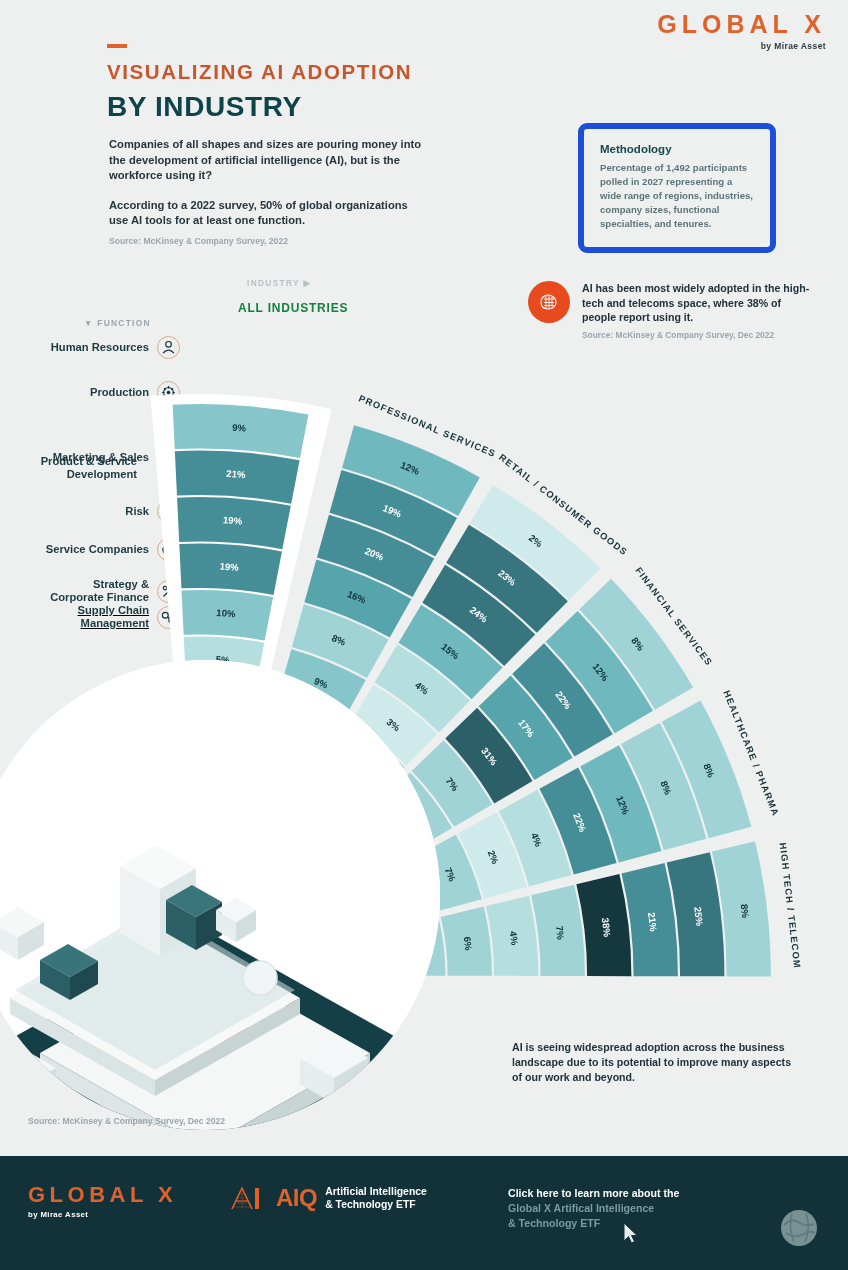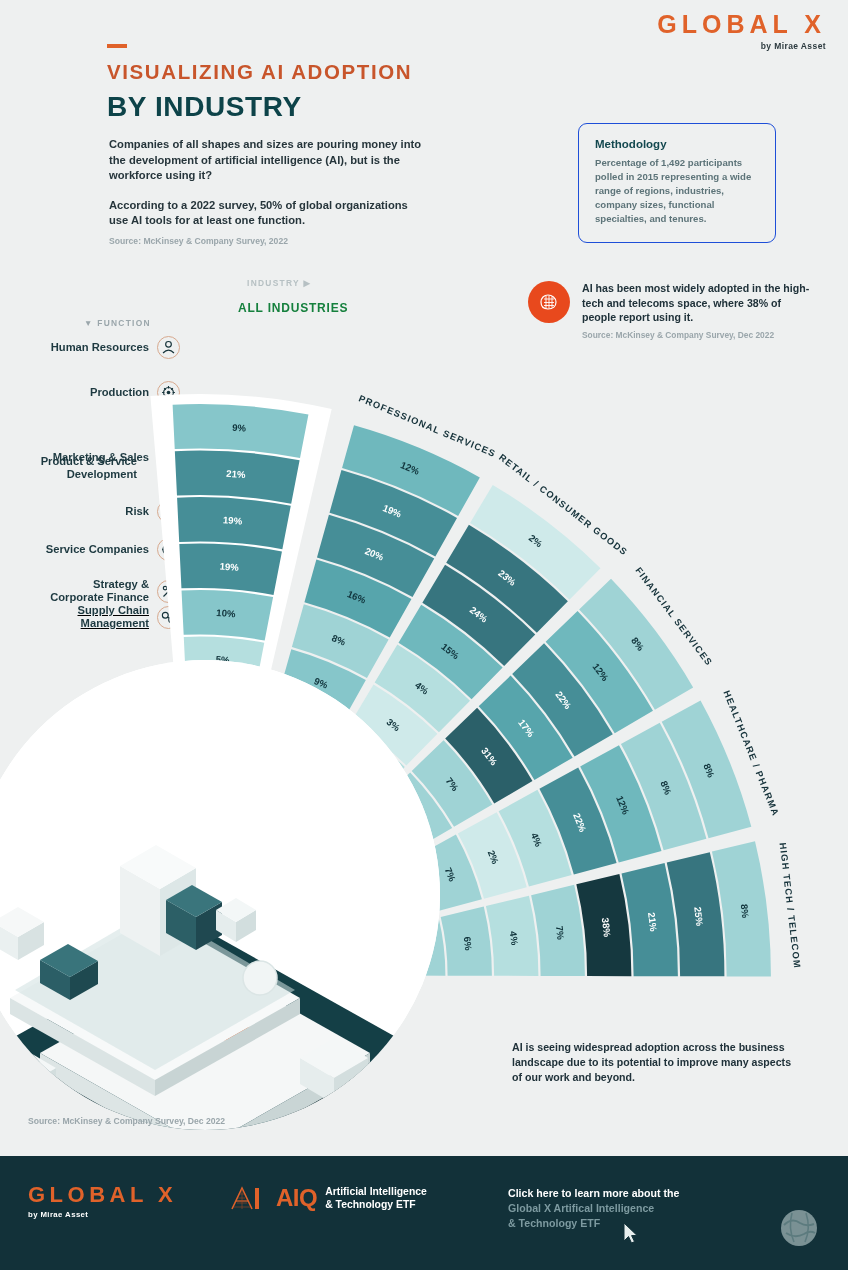--- a/index.html
+++ b/index.html
@@ -25,21 +25,21 @@
             letter-spacing: .6px; color: #0d4349; }
 
   .intro { position: absolute; left: 109px; top: 137px; width: 320px;
            font-size: 11.2px; line-height: 15.5px; color: #26353b; font-weight: 600; }
   .intro p + p { margin-top: 14px; }
   .src-small { font-size: 8.6px; color: #9aa6ab; font-weight: 600; margin-top: 5px; }
 
   
   .method {
     position: absolute; left: 578px; top: 123px; width: 198px; padding: 14px 16px 16px 16px;
-    border: 1px solid #1d4ed8; border-radius: 9px; background: #eef0f0;
+    border: 6px solid #1d4ed8; border-radius: 9px; background: #eef0f0;
   }
   .method h3 { font-size: 11.5px; color: #13484f; margin-bottom: 6px; }
   .method p { font-size: 9.6px; line-height: 14px; color: #5d7479; font-weight: 600; }
 
   
   .callout { position: absolute; left: 528px; top: 281px; width: 290px; display: flex; gap: 12px; }
   .brain-badge { width: 42px; height: 42px; border-radius: 50%; background: #e8491d; flex: 0 0 42px;
                  display: flex; align-items: center; justify-content: center; }
   .callout-text { font-size: 10.6px; line-height: 14.6px; color: #20323a; font-weight: 600; }
   .callout-text b { font-weight: bold; }
@@ -105,21 +105,21 @@
   <div class="title2">BY INDUSTRY</div>
 
   <div class="intro">
     <p>Companies of all shapes and sizes are pouring money into the development of artificial intelligence (AI), but is the workforce using it?</p>
     <p>According to a 2022 survey, 50% of global organizations use AI tools for at least one function.</p>
     <div class="src-small">Source:  McKinsey &amp; Company Survey, 2022</div>
   </div>
 
   <div class="method">
     <h3>Methodology</h3>
-    <p>Percentage of 1,492 participants polled in 2015 representing a wide range of regions, industries, company sizes, functional specialties, and tenures.</p>
+    <p>Percentage of 1,492 participants polled in 2027 representing a wide range of regions, industries, company sizes, functional specialties, and tenures.</p>
   </div>
 
   <div class="callout">
     <div class="brain-badge">
       <svg width="26" height="26" viewBox="0 0 26 26">
         <path d="M5 13c0-4 3-7 7-7s8 3 8 7-3 7-8 7-7-3-7-7z" fill="none" stroke="#fff" stroke-width="1.2"></path>
         <path d="M10 7v12M13 6.5v13M16 7.5v11M8 10h10M8 13.5h10M8 16.5h10" stroke="#fff" stroke-width="0.9" fill="none"></path>
       </svg>
     </div>
     <div>

